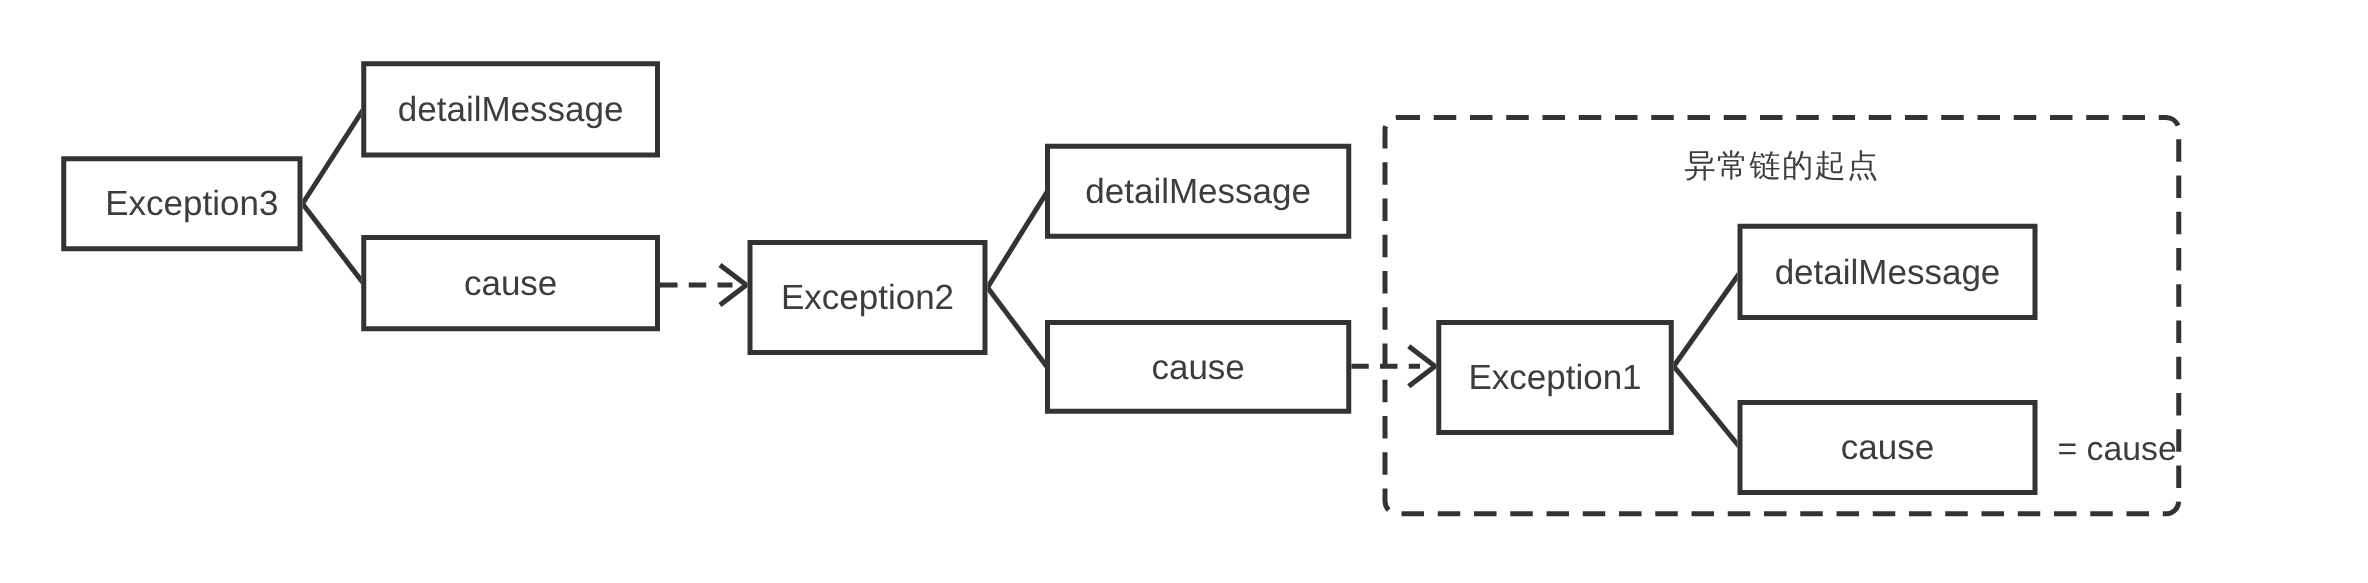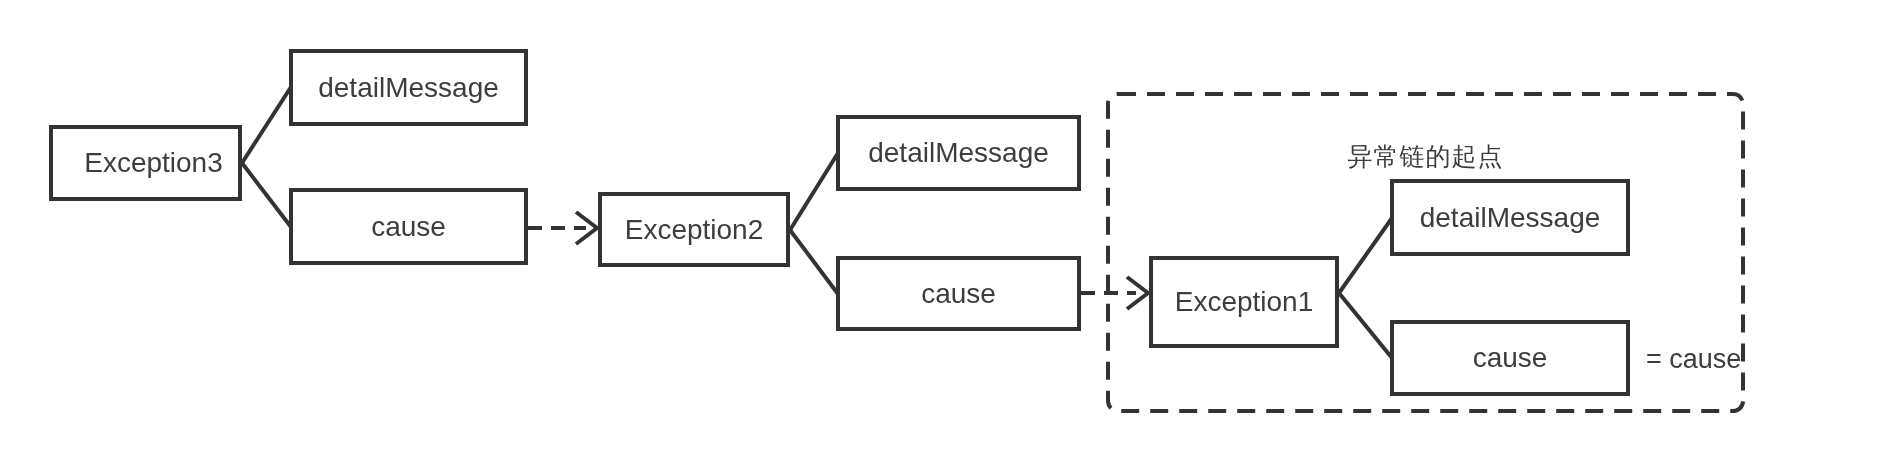--- a/index.html
+++ b/index.html
@@ -36,21 +36,20 @@
     color: var(--text);
     font-size: 28px;
     white-space: nowrap;
   }
   .origin-title {
     position: absolute;
     text-align: center;
     color: var(--text);
     font-size: 25px;
     letter-spacing: 1px;
-    margin-top: 24px;
   }
   .null-note {
     position: absolute;
     color: var(--text);
     font-size: 27px;
     white-space: nowrap;
   }
 </style>
 </head>
 <body>
@@ -86,21 +85,21 @@
   <div class="box" style="left:49px; top:125px; width:193px; height:76px;padding-left:16px;">
     <span>Exception3</span>
   </div>
   <div class="box" style="left:289px; top:49px; width:239px; height:77px;">
     <span>detailMessage</span>
   </div>
   <div class="box" style="left:289px; top:188px; width:239px; height:77px;">
     <span>cause</span>
   </div>
 
-  <div class="box" style="left:598px; top:192px; width:192px; height:75px;">
+  <div class="box" style="left:598px; top:192px; width:192px; height:92px;">
     <span>Exception2</span>
   </div>
   <div class="box" style="left:836px; top:115px; width:245px; height:76px;">
     <span>detailMessage</span>
   </div>
   <div class="box" style="left:836px; top:256px; width:245px; height:75px;">
     <span>cause</span>
   </div>
 
   <div class="origin-title" style="left:1106px; top:116px; width:639px;">异常链的起点</div>

